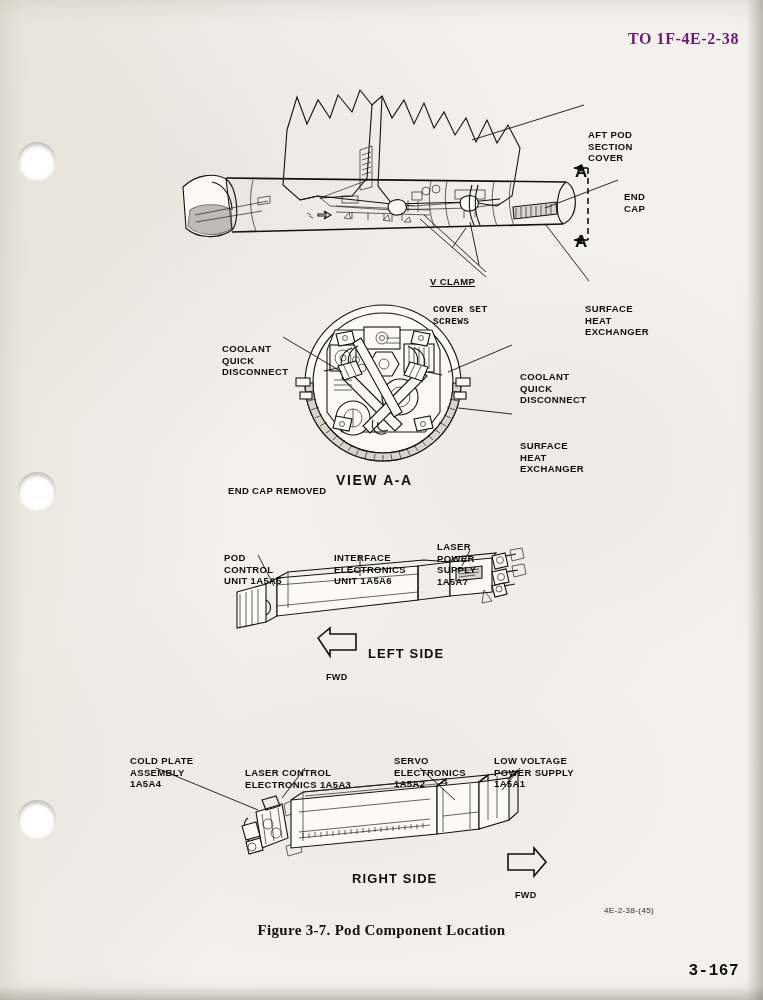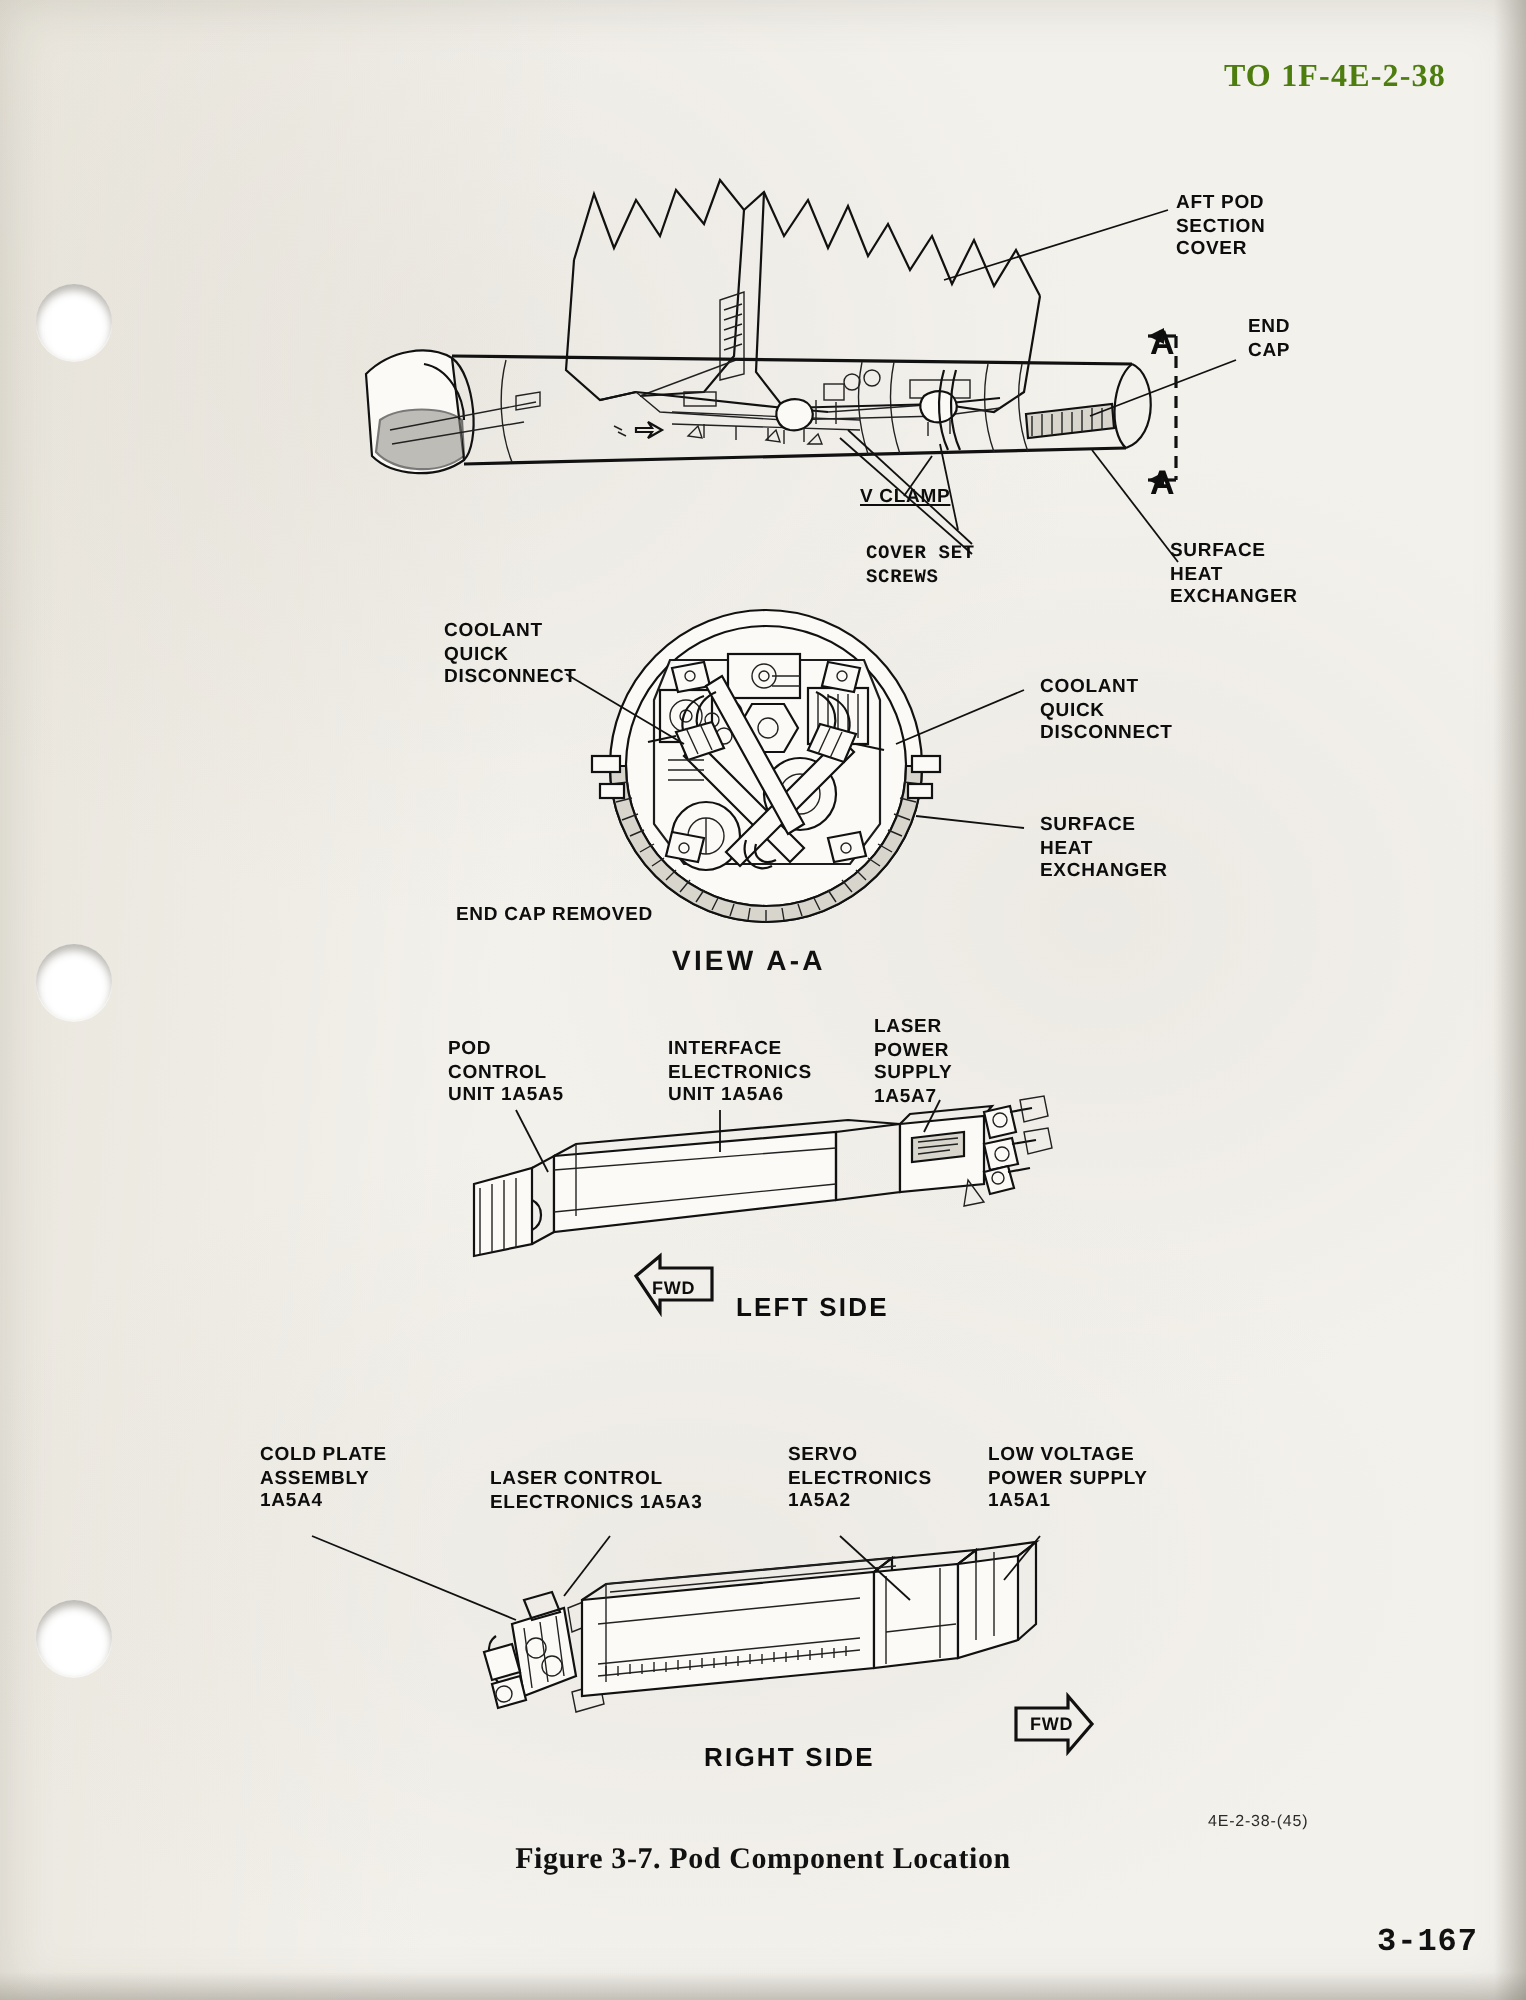--- a/index.html
+++ b/index.html
@@ -54,27 +54,27 @@
     border-radius: 50%;
     background: #ffffff;
     box-shadow: inset 0 3px 4px rgba(100,95,82,.45), 0 1px 0 rgba(255,255,255,.6);
   }
   .hole.h1 { top: 142px; }
   .hole.h2 { top: 472px; }
   .hole.h3 { top: 800px; }
 
   .hdr-doc {
     position: absolute;
-    right: 40px;
+    right: 24px;
     top: 30px;
     font-family: "Liberation Serif", serif;
     font-size: 16px;
     letter-spacing: .6px;
     font-weight: 700;
-    color: #4d7c0f;
+    color: #701a75;
   }
 
   .page-num {
     position: absolute;
     right: 24px;
     bottom: 20px;
     font-family: Liberation Mono, monospace;
     font-size: 16px;
     font-weight: 700;
     letter-spacing: .5px;
@@ -103,20 +103,21 @@
   
   .lbl {
     position: absolute;
     font-family: "Liberation Sans", sans-serif;
     font-weight: 700;
     font-size: 9.5px;
     line-height: 11.5px;
     letter-spacing: .35px;
     color: #0d0d0d;
     white-space: pre-line;
+    margin-top: 33px;
   }
 
   .sec-title {
     position: absolute;
     font-family: "Liberation Sans", sans-serif;
     font-weight: 700;
     font-size: 13px;
     letter-spacing: 1.1px;
     color: #0d0d0d;
   }

